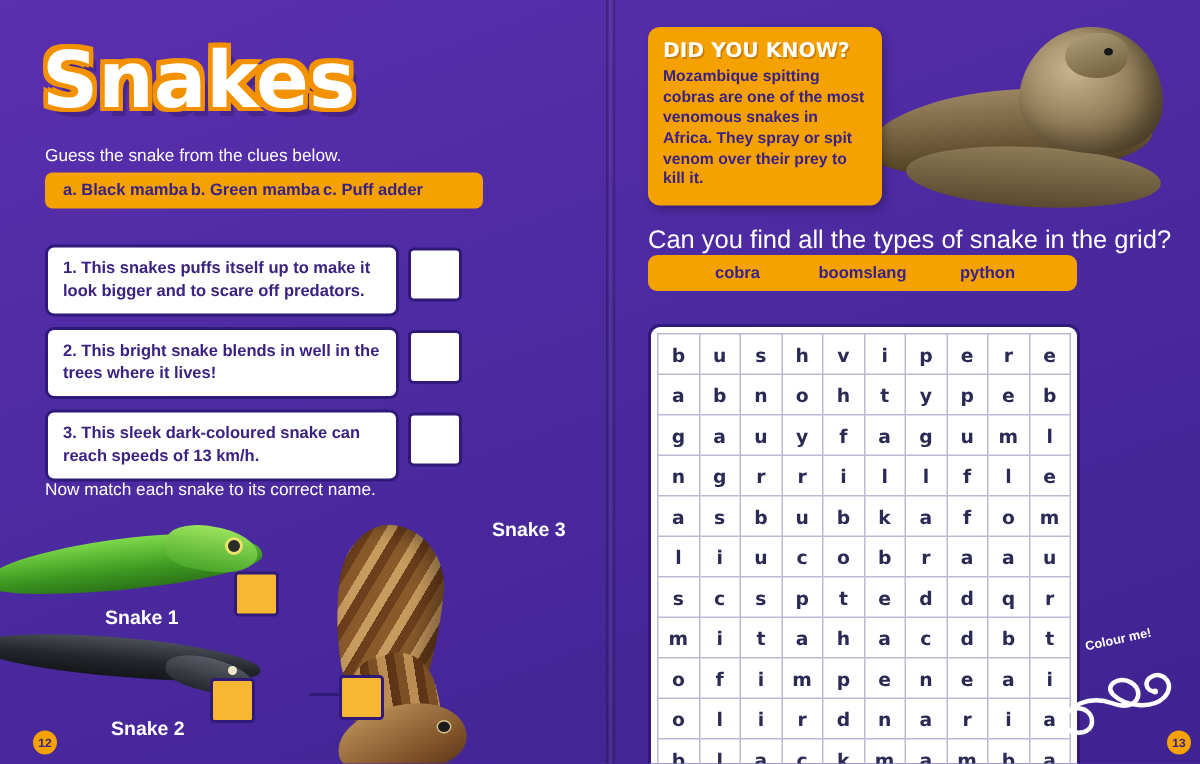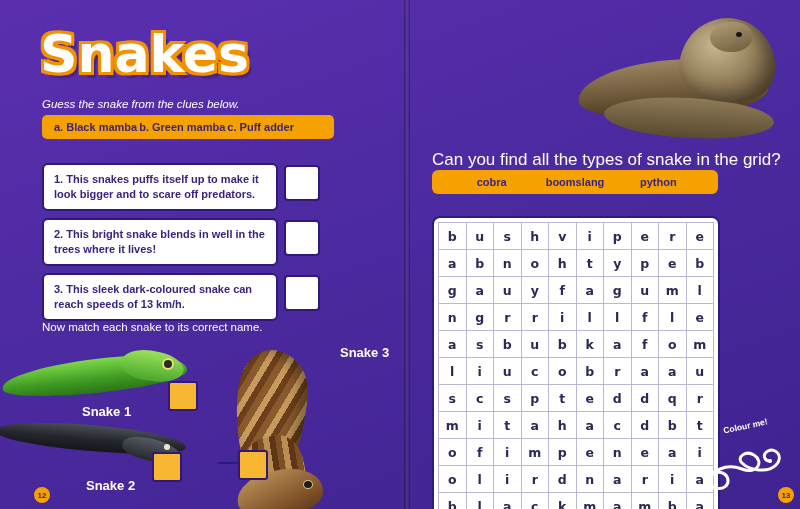--- a/index.html
+++ b/index.html
@@ -7,21 +7,21 @@
     width:800px;height:509px;overflow:hidden;
     font-family:"Liberation Sans",sans-serif;
     background:#4b2a9c;
   }
   .page{
     position:relative;width:800px;height:509px;
     background:linear-gradient(160deg,#5b2fb0 0%,#4c2aa0 45%,#3f2390 100%);
   }
   
   .left-page,.right-page{position:absolute;top:0;height:509px;}
-  .left-page{left:0;width:408px;margin-left:12px;}
+  .left-page{left:0;width:408px;}
   .right-page{left:408px;width:392px;}
   .spine{
     position:absolute;left:404px;top:0;width:6px;height:509px;
     background:linear-gradient(90deg,rgba(0,0,0,0.35),rgba(255,255,255,0.06),rgba(0,0,0,0.3));
   }
 
   
   .title{
     position:absolute;left:28px;top:24px;
     font-family:"DejaVu Sans",sans-serif;
@@ -30,21 +30,21 @@
     -webkit-text-stroke:0px;
     text-shadow:
       3px 0 0 #f39200, -3px 0 0 #f39200, 0 3px 0 #f39200, 0 -3px 0 #f39200,
       3px 3px 0 #f39200, -3px 3px 0 #f39200, 3px -3px 0 #f39200, -3px -3px 0 #f39200,
       5px 6px 0 rgba(0,0,0,0.18);
   }
 
   .instr{
     position:absolute;color:#ffffff;font-size:11.5px;line-height:1.35;
   }
-  .instr-1{left:30px;top:97px;font-style:italic;}
+  .instr-1{left:30px;top:97px;}
   .instr-2{left:30px;top:320px;}
 
   
   .options-bar{
     position:absolute;left:30px;top:115px;width:292px;height:24px;
     background:#f5a100;border-radius:5px;
     display:flex;align-items:center;gap:2px;padding:0 12px;
     box-sizing:border-box;
     color:#3b2280;font-size:11px;font-weight:bold;
   }
@@ -309,20 +309,24 @@
   <div class="right-page">
 
     <div class="cobra">
       <div class="coil"></div>
       <div class="coil2"></div>
       <div class="hood"></div>
       <div class="head"></div>
       <div class="eye"></div>
     </div>
 
+    <div class="dyk">
+      <div class="dyk-title">DID YOU KNOW?</div>
+      <div class="dyk-text">Mozambique spitting cobras are one of the most venomous snakes in Africa. They spray or spit venom over their prey to kill it.</div>
+    </div>
 
     <div class="instr-r">Can you find all the types of snake in the grid?</div>
 
     <div class="wordlist">
       <div class="row">
         <div>cobra</div>
         <div>boomslang</div>
         <div>python</div>
       </div>
     </div>

